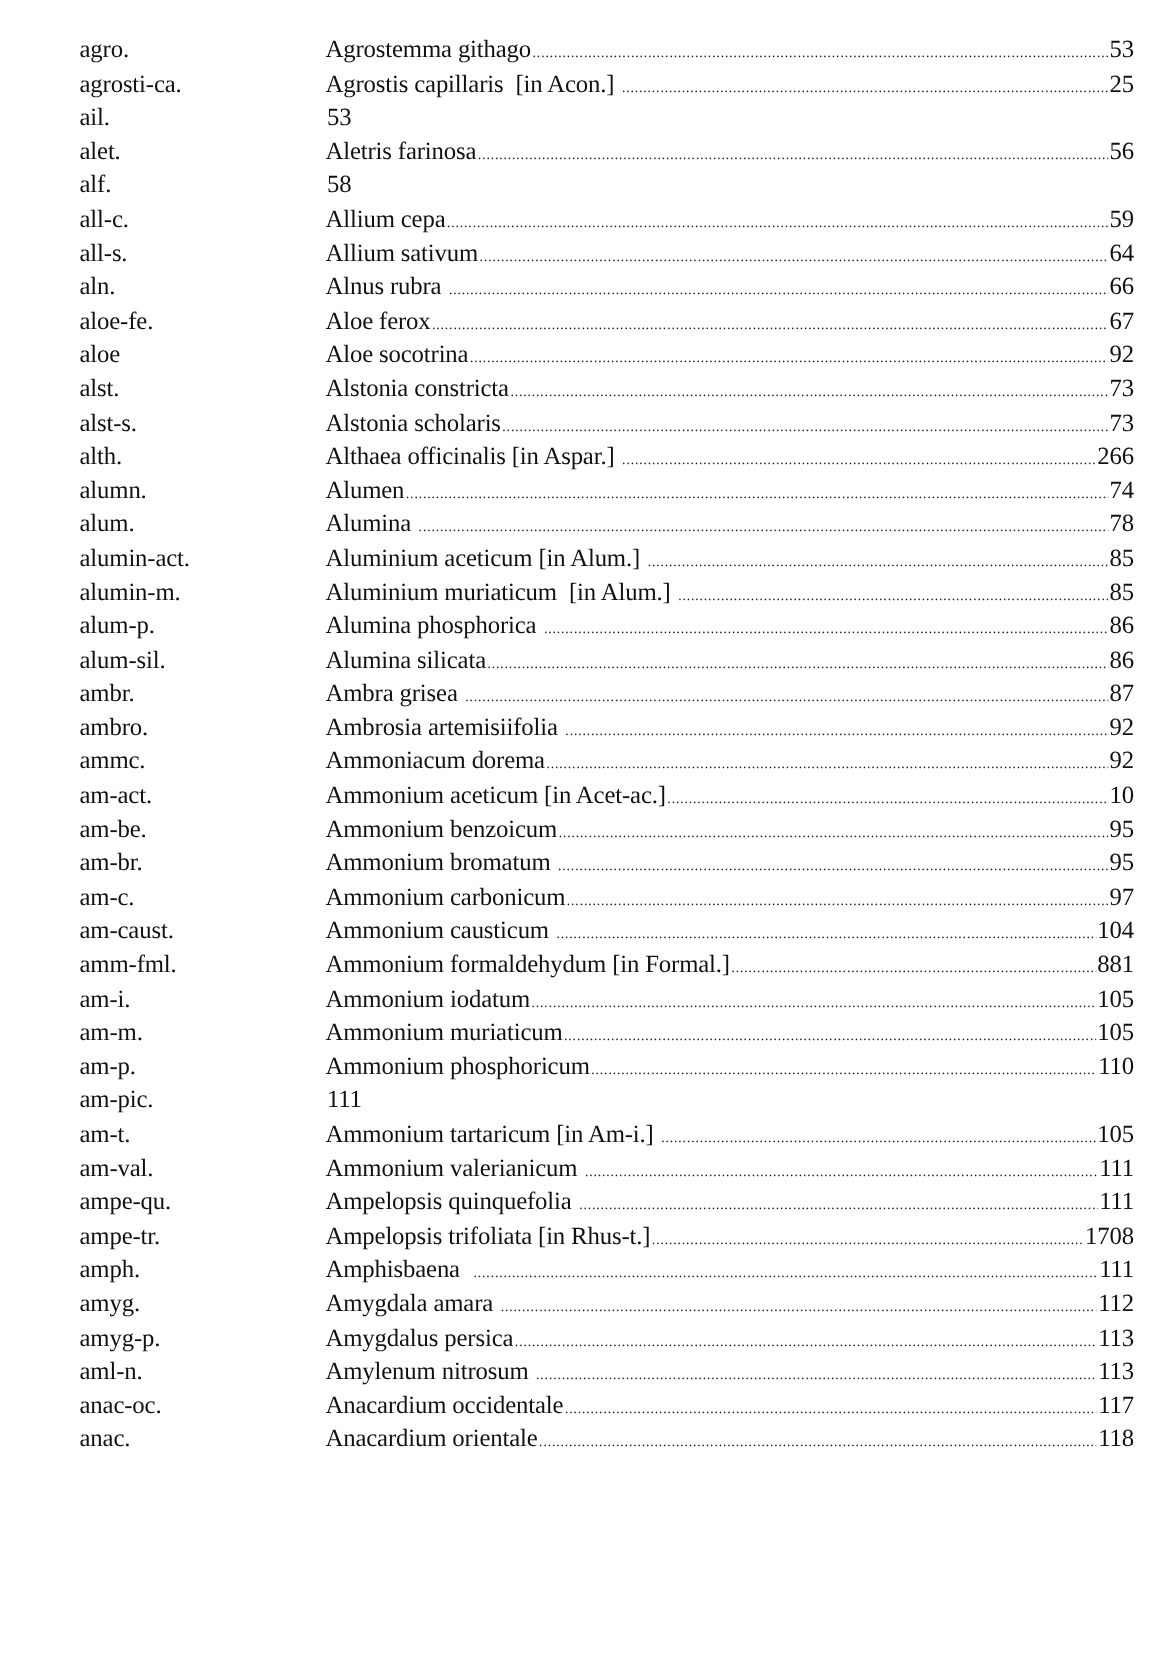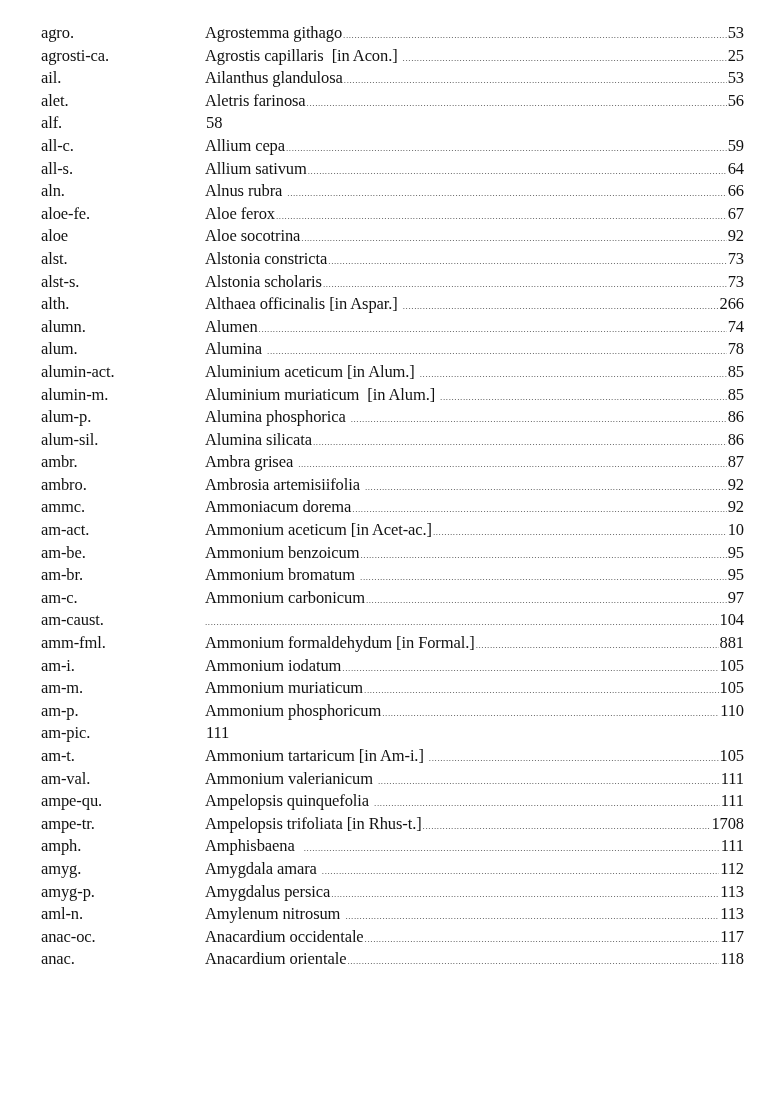--- a/index.html
+++ b/index.html
@@ -10,21 +10,21 @@
     body {
       width: 780px;
       height: 1108px;
       position: relative;
       overflow: hidden;
       font-family: "Liberation Serif", "DejaVu Serif", serif;
       color: #111111;
     }
     .index-page {
       position: absolute;
-      left: 41px;
+      left: 53px;
       top: 22px;
       width: 703px;
     }
     .entry {
       display: flex;
       align-items: baseline;
       height: 22.6px;
       line-height: 22.6px;
       font-size: 16.5px;
       letter-spacing: -0.1px;
@@ -79,24 +79,20 @@
     <div class="entry">
     <span class="abbr">agrosti-ca.</span>
     <span class="name-wrap">
       <span class="name">Agrostis capillaris  [in Acon.] </span>
       <span class="leader"></span>
     </span>
     <span class="page">25</span>
   </div>
     <div class="entry">
     <span class="abbr">ail.</span>
-    <span class="name-wrap">
-      <span class="name">Ailanthus glandulosa</span>
-      <span class="leader"></span>
-    </span>
     <span class="page">53</span>
   </div>
     <div class="entry">
     <span class="abbr">alet.</span>
     <span class="name-wrap">
       <span class="name">Aletris farinosa</span>
       <span class="leader"></span>
     </span>
     <span class="page">56</span>
   </div>
@@ -268,20 +264,21 @@
     <span class="abbr">am-c.</span>
     <span class="name-wrap">
       <span class="name">Ammonium carbonicum</span>
       <span class="leader"></span>
     </span>
     <span class="page">97</span>
   </div>
     <div class="entry">
     <span class="abbr">am-caust.</span>
     <span class="name-wrap">
+      <span class="name">Ammonium causticum </span>
       <span class="leader"></span>
     </span>
     <span class="page">104</span>
   </div>
     <div class="entry">
     <span class="abbr">amm-fml.</span>
     <span class="name-wrap">
       <span class="name">Ammonium formaldehydum [in Formal.]</span>
       <span class="leader"></span>
     </span>

